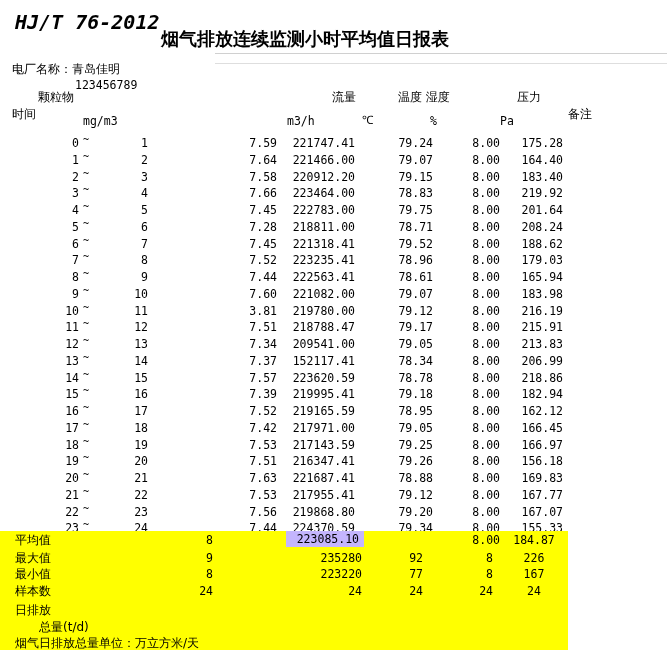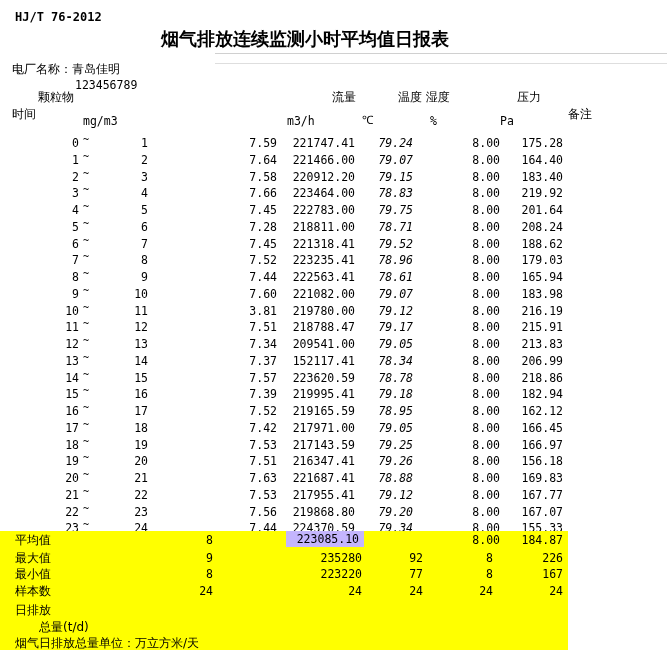--- a/index.html
+++ b/index.html
@@ -1,44 +1,44 @@
 <!DOCTYPE html>
 <html><head>
 <meta charset="utf-8">
 <style>
   html,body{margin:0;padding:0;}
   body{width:667px;height:657px;position:relative;background:#ffffff;overflow:hidden;
        font-family:"DejaVu Sans",sans-serif;color:#000;}
   .abs{position:absolute;white-space:nowrap;}
   .mono{font-family:"DejaVu Sans Mono",monospace;font-size:11.5px;line-height:13px;}
   .cjk{font-size:12px;line-height:14px;}
-  .std{font-family:"DejaVu Sans Mono",monospace;font-weight:bold;font-size:12px;letter-spacing:0px;}
+  .std{font-family:"DejaVu Sans Mono",monospace;font-weight:bold;font-size:20px;letter-spacing:0px;font-style:italic;}
   .title{font-weight:bold;font-size:18px;line-height:22px;text-align:center;}
   .hline{position:absolute;height:1px;background:#d4d4d4;}
   
   .row{position:absolute;left:0;width:667px;height:16px;}
   .row span{position:absolute;display:block;}
   .c-start{left:40px;width:39px;text-align:right;}
   .c-tilde{left:83px;top:-4px;font-size:10px;}
   .c-end{left:110px;width:38px;text-align:right;}
   .c-pm{left:220px;width:57px;text-align:right;}
   .c-flow{left:270px;width:85px;text-align:right;}
-  .c-temp{left:360px;width:53px;text-align:right;font-style:italic;}
+  .c-temp{left:380px;width:53px;text-align:right;}
   .c-hum{left:450px;width:50px;text-align:right;}
   .c-press{left:505px;width:58px;text-align:right;}
   
   .yellow{position:absolute;left:0;top:531px;width:568px;height:119px;}
   .srow{position:absolute;left:0;width:468px;height:17px;}
   .srow span{position:absolute;display:block;}
   .s-label{left:15px;}
   .s1{left:150px;width:63px;text-align:right;}
   .s2{left:290px;width:72px;text-align:right;}
   .s3{left:370px;width:53px;text-align:right;}
   .s4{left:443px;width:50px;text-align:right;}
-  .s5{left:505px;width:58px;text-align:right;}
+  .s5{left:505px;width:58px;text-align:center;}
   .avg-flow-cell{position:absolute;left:286px;top:-2px;width:78px;height:16px;background:#c4b5fd;}
   .avg-flow-cell span{position:absolute;right:5px;top:2px;}
   .a-hum{left:450px;width:50px;text-align:right;}
 </style>
 </head>
 <body>
 
 <div style="position:absolute;left:0;top:0;width:667px;height:657px;">
 
   <div class="hline" style="left:215px;top:53px;width:452px;background:#d0d0d0;"></div>

